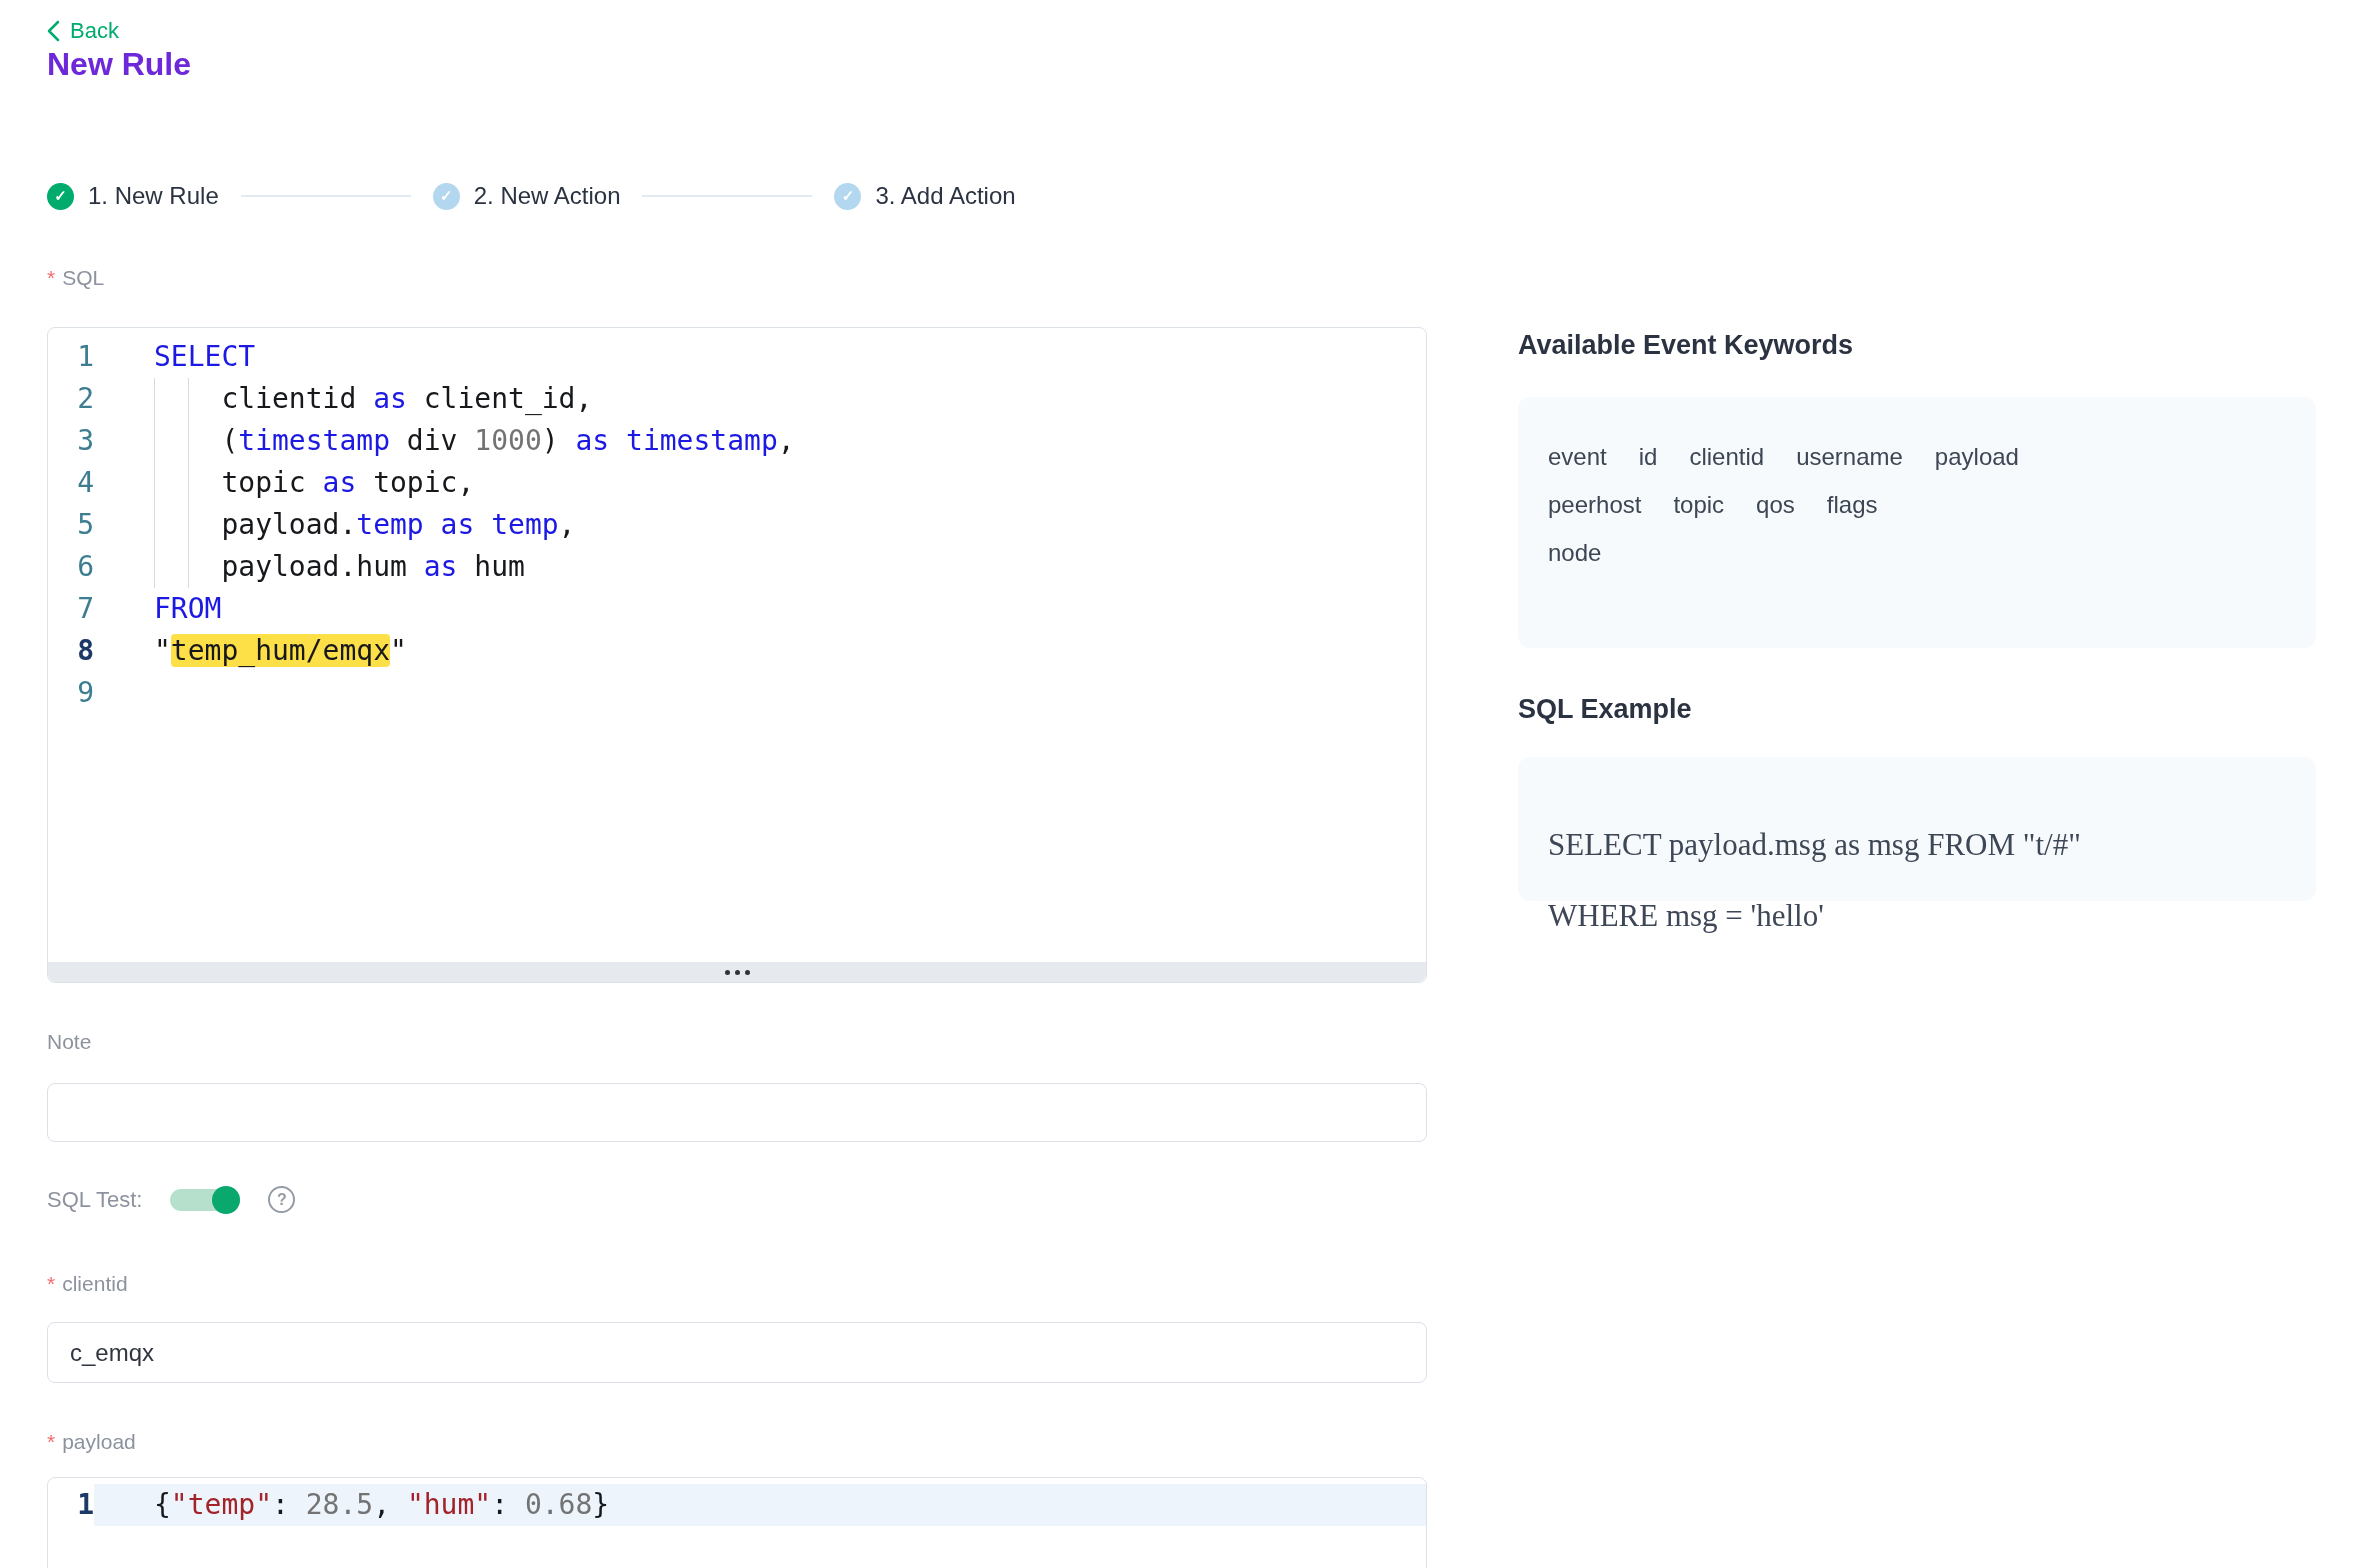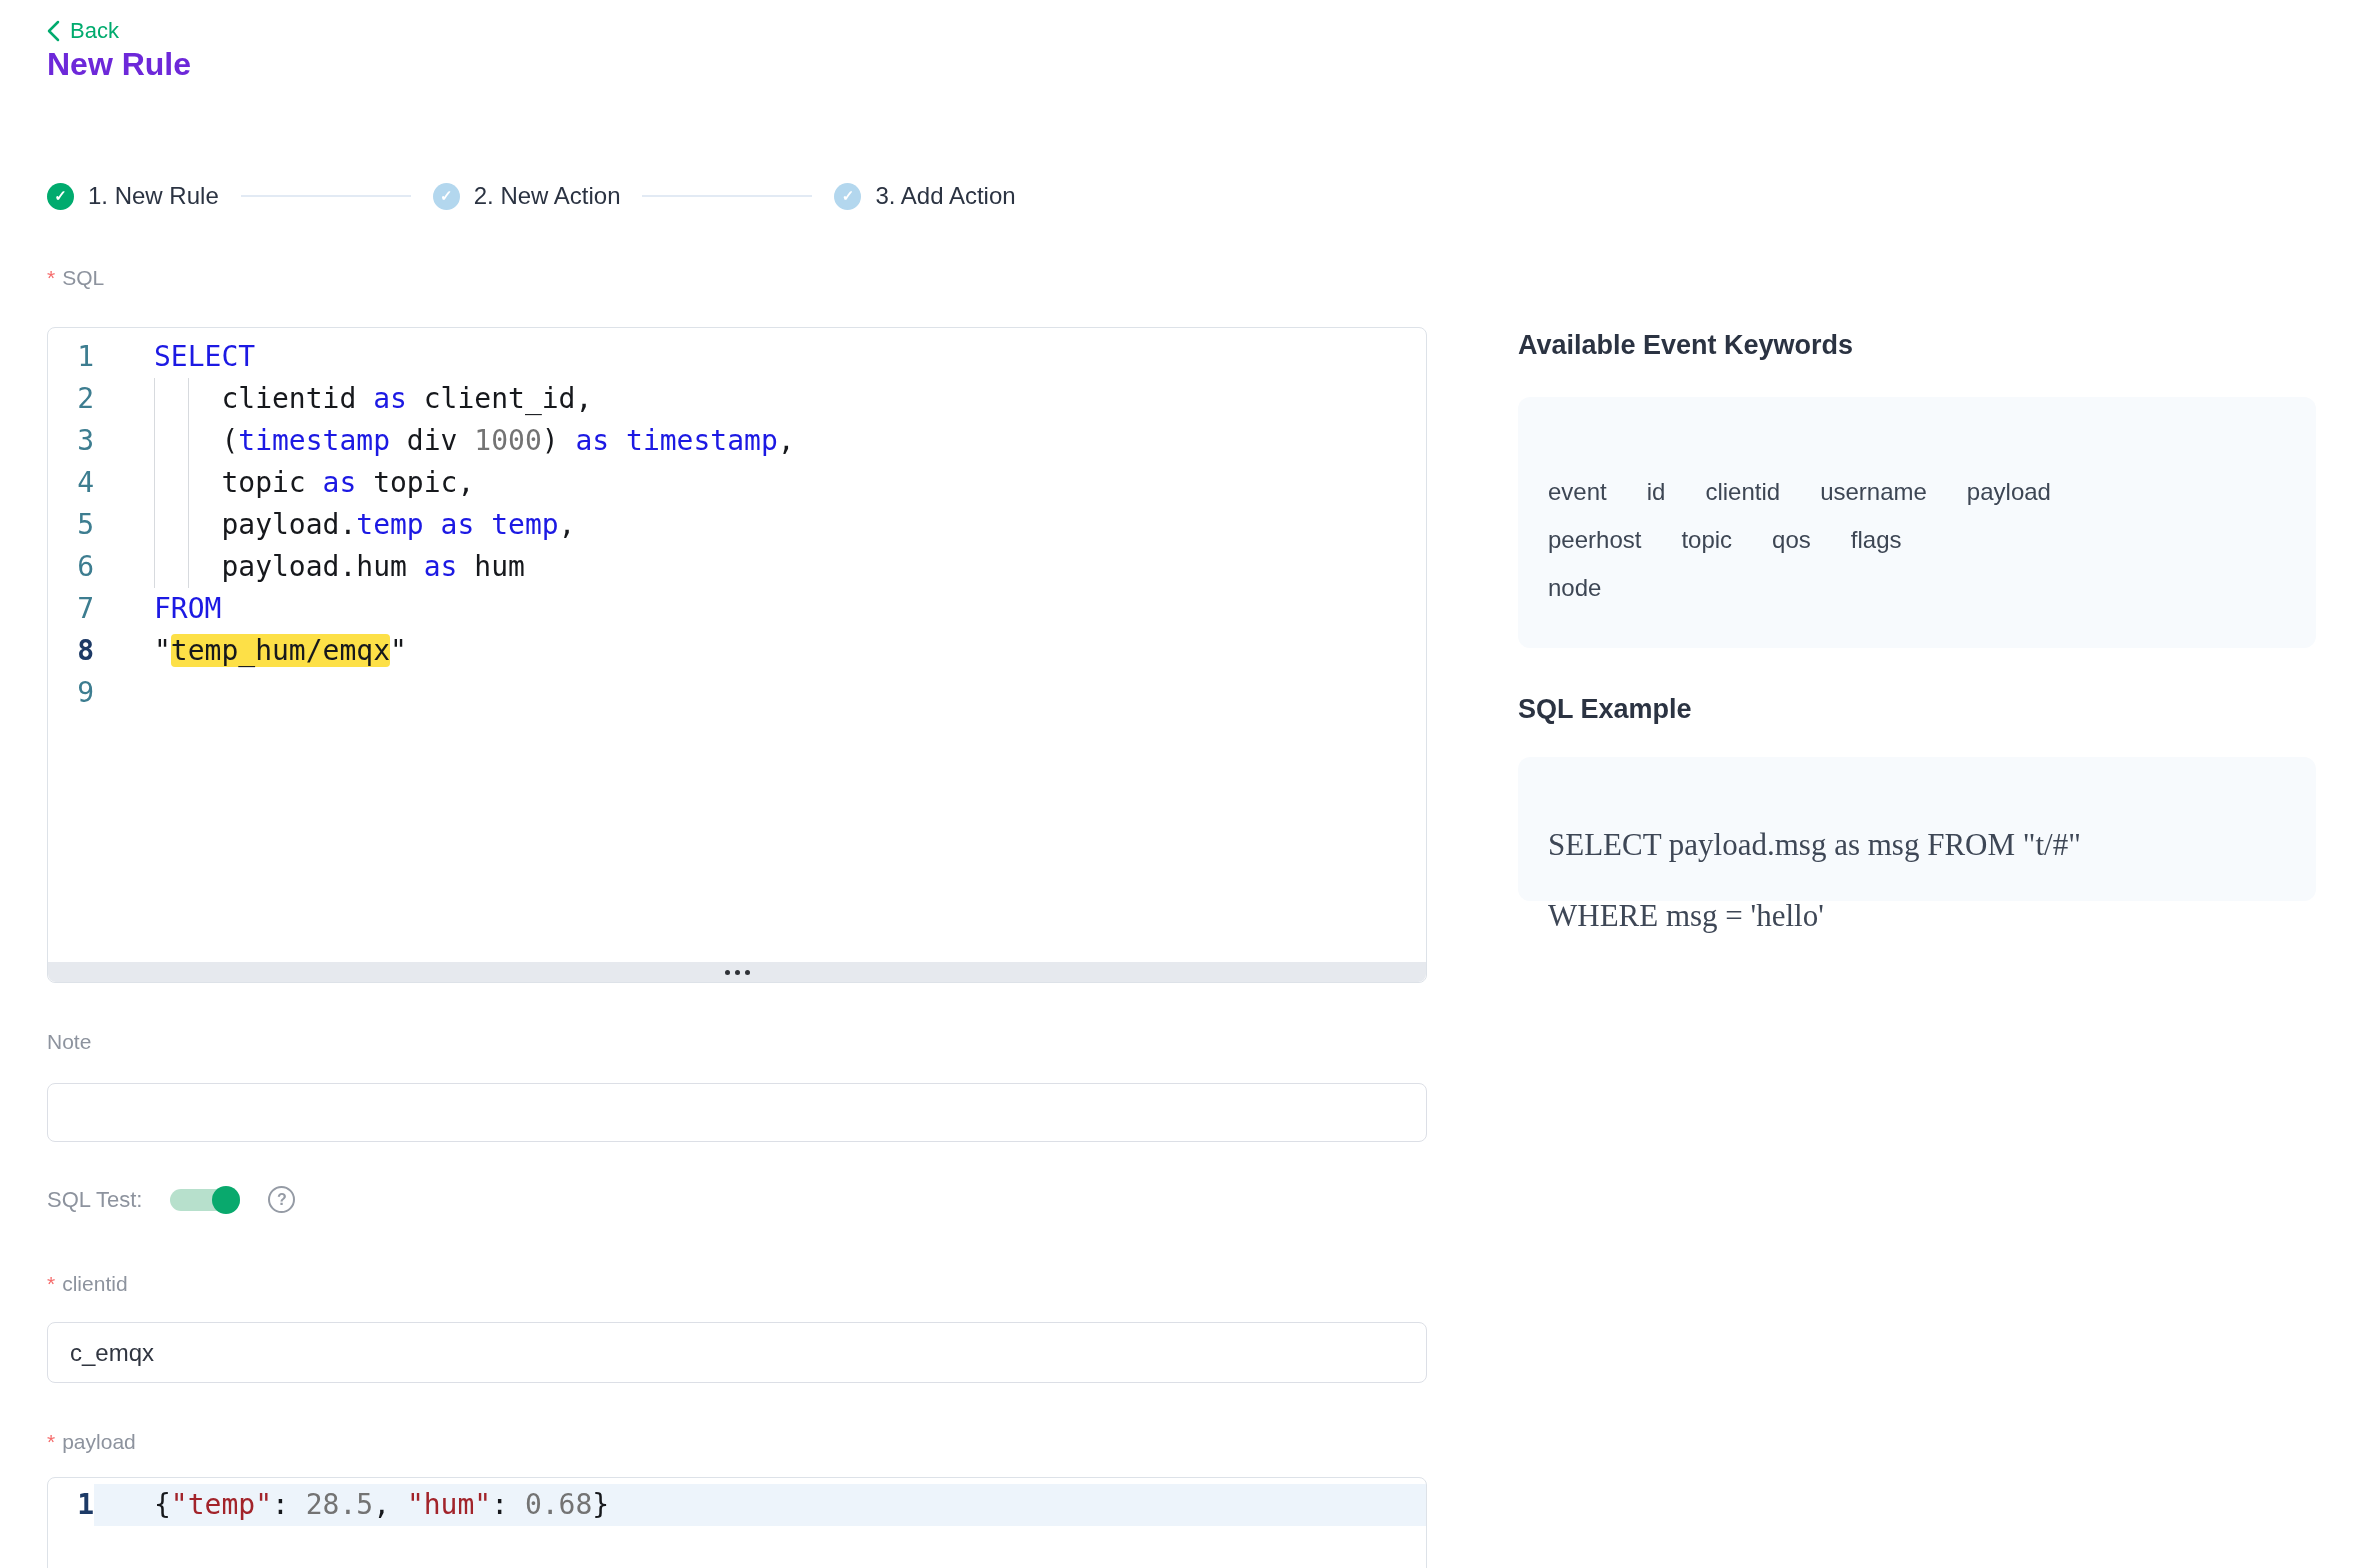--- a/index.html
+++ b/index.html
@@ -1,18 +1,18 @@
 <!DOCTYPE html>
 <html><head>
 <meta charset="utf-8">
 <style>
   * { margin:0; padding:0; box-sizing:border-box; }
   html,body { width:2356px; height:1568px; overflow:hidden; background:#fff;
               font-family:"Liberation Sans", sans-serif; }
-  .abs { position:absolute;justify-content:flex-end; }
+  .abs { position:absolute; }
 
   
   .back-link { left:47px; top:18px; display:flex; align-items:center; gap:10px;
                color:#00ab6e; font-size:22px; cursor:pointer; }
   .page-title { left:47px; top:46px; font-size:32px; font-weight:700; color:#6d28d9; }
 
   
   .steps { left:47px; top:182px; display:flex; align-items:center; }
   .step  { display:flex; align-items:center; gap:14px; }
   .step-icon { width:27px; height:27px; border-radius:50%; color:#fff; flex:none;
@@ -60,21 +60,21 @@
   .toggle .knob { position:absolute; right:0; top:-3px; width:28px; height:28px;
                   border-radius:50%; background:#09a96d; }
   .help-icon { width:27px; height:27px; border-radius:50%; border:2px solid #959ba5;
                color:#959ba5; font-size:16px; font-weight:700; display:flex;
                align-items:center; justify-content:center; cursor:pointer; }
 
   
   .side-title { font-size:27px; font-weight:600; color:#2b3342; }
   .info-box { background:#f7fafd; border-radius:12px; }
   .kw-wrap { padding:36px 30px; display:flex; flex-direction:column; }
-  .kw-row { display:flex; gap:40px; line-height:48px; }
+  .kw-row { display:flex; gap:32px; line-height:48px; }
   .kw { font-size:24px; color:#3d4654; }
   .ex-wrap { padding:38px 30px; }
   .ex-line { display:block; font-family:Liberation Serif, serif; font-size:31px;
              line-height:43px; color:#3e4756; white-space:pre;margin-top:28px; }
 </style>
 </head>
 <body>
 
 <div class="abs back-link">
   <svg width="13" height="22" viewBox="0 0 13 22">

